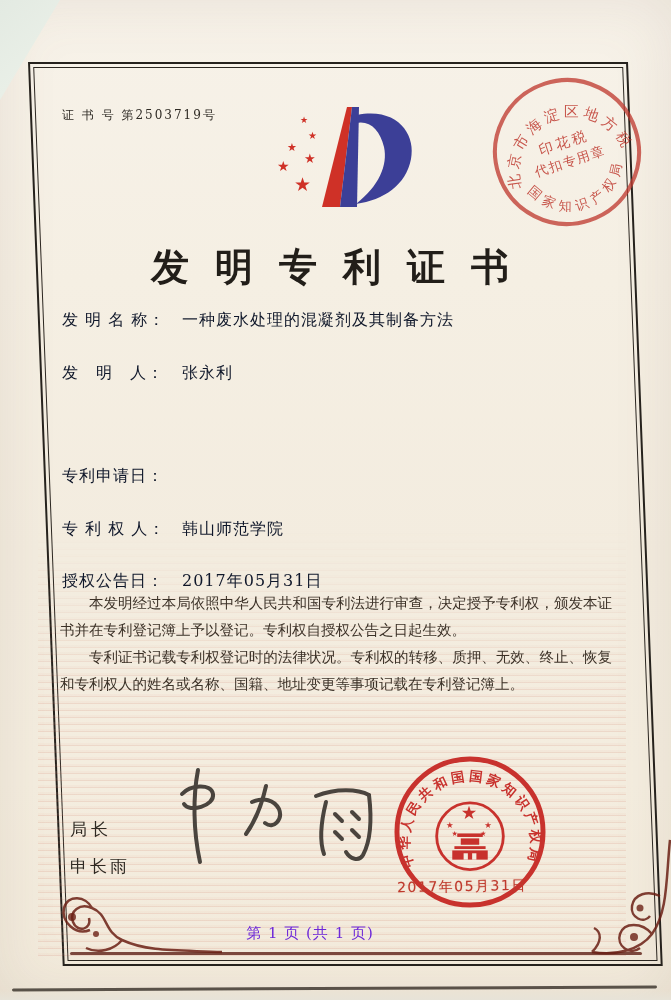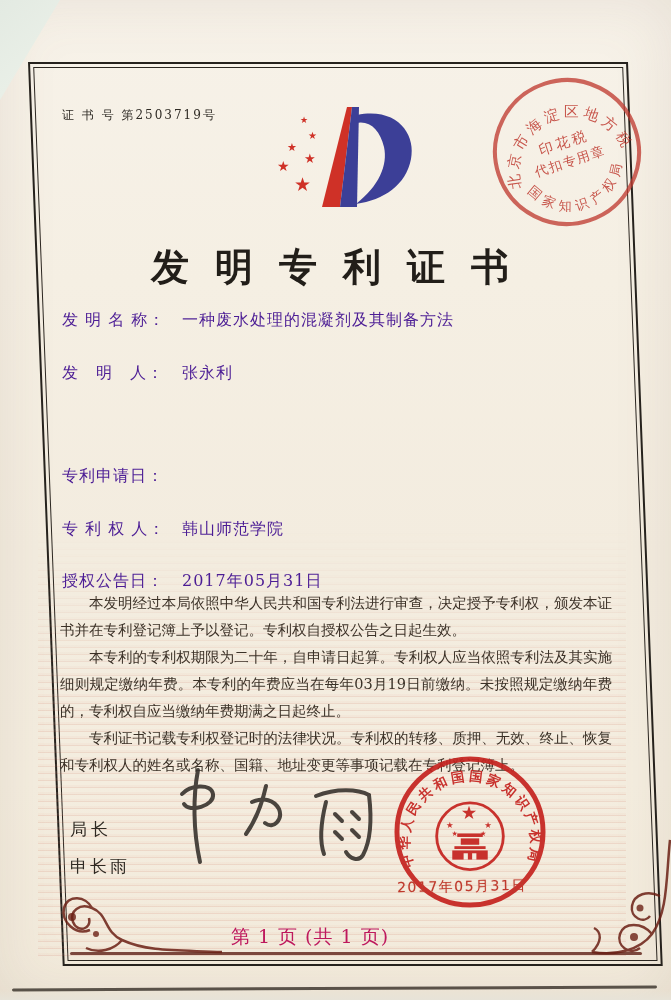--- a/index.html
+++ b/index.html
@@ -57,21 +57,21 @@
   }
   .logo{position:absolute;left:242px;top:41px;width:160px;height:112px;}
   .tax-stamp{position:absolute;left:461px;top:14px;width:152px;height:152px;transform:rotate(-18deg);opacity:.85;}
   .cert-title{
     position:absolute;left:0;top:150px;width:600px;text-align:center;
     font-size:38px;font-weight:700;letter-spacing:26px;padding-left:26px;box-sizing:border-box;
     color:#221e19;font-family:"DejaVu Serif","Liberation Serif",serif;margin-top:30px;
   }
   .field{
     position:absolute;left:32px;width:560px;display:flex;
-    font-size:16px;color:#4c1d95;
+    font-size:16px;color:#0f172a;
     font-family:"DejaVu Serif","Liberation Serif",serif;
   }
   .field .lbl{min-width:120px;letter-spacing:1px;white-space:pre;}
   .field .val{letter-spacing:1px;}
   .body-text{
     position:absolute;left:30px;top:528px;width:552px;
     font-size:14.5px;line-height:1.86;color:#3b3127;text-align:justify;
     font-family:"DejaVu Serif","Liberation Serif",serif;
   }
   .body-text p{margin:0;text-indent:2em;}
@@ -79,21 +79,21 @@
   .signer-name{position:absolute;left:40px;top:793px;font-size:17px;letter-spacing:3px;color:#2f2a23;}
   .signature{position:absolute;left:140px;top:700px;width:215px;height:112px;}
   .seal{position:absolute;left:362px;top:692px;width:156px;height:156px;opacity:.92;}
   .seal-date{
     position:absolute;left:352px;top:816px;width:160px;text-align:center;
     color:#bf3a2d;font-size:14px;letter-spacing:1.5px;transform:rotate(-1deg);
     text-shadow:0 0 1px rgba(191,58,45,.4);
   }
   .footer-page{
     position:absolute;left:180px;top:862px;width:200px;text-align:center;
-    font-size:19px;letter-spacing:1px;color:#be185d;
+    font-size:15px;letter-spacing:1px;color:#6d28d9;
     font-family:"DejaVu Serif","Liberation Serif",serif;
   }
   .red-rule{
     position:absolute;left:40px;top:890px;width:572px;height:2.5px;
     background:#5e1f15;opacity:.8;border-radius:2px;
   }
   .orn-left{position:absolute;left:26px;top:828px;width:168px;height:70px;}
   .orn-right{position:absolute;left:552px;top:776px;width:96px;height:124px;}
   svg text{font-family:"DejaVu Sans","Liberation Sans",sans-serif;}
 </style>
@@ -157,21 +157,20 @@
     <span class="lbl">专 利 权 人：</span>
     <span class="val">韩山师范学院</span>
   </div>
   <div class="field" style="top:509px">
     <span class="lbl">授权公告日：</span>
     <span class="val">2017年05月31日</span>
   </div>
 
   <div class="body-text">
     <p>本发明经过本局依照中华人民共和国专利法进行审查，决定授予专利权，颁发本证书并在专利登记簿上予以登记。专利权自授权公告之日起生效。</p>
-    <p>本专利的专利权期限为二十年，自申请日起算。专利权人应当依照专利法及其实施细则规定缴纳年费。本专利的年费应当在每年03月19日前缴纳。未按照规定缴纳年费的，专利权自应当缴纳年费期满之日起终止。</p>
     <p>专利证书记载专利权登记时的法律状况。专利权的转移、质押、无效、终止、恢复和专利权人的姓名或名称、国籍、地址变更等事项记载在专利登记簿上。</p>
   </div>
 
   <div class="signer-title">局长</div>
   <div class="signer-name">申长雨</div>
 
   <svg class="signature" viewBox="0 0 215 112">
     <g fill="none" stroke="#332e29" stroke-width="4" stroke-linecap="round" opacity=".88">
       <path d="M28,8 C23,34 23,68 30,100"></path>
       <path d="M12,32 C20,23 41,21 43,32 C45,44 19,51 14,42"></path>

